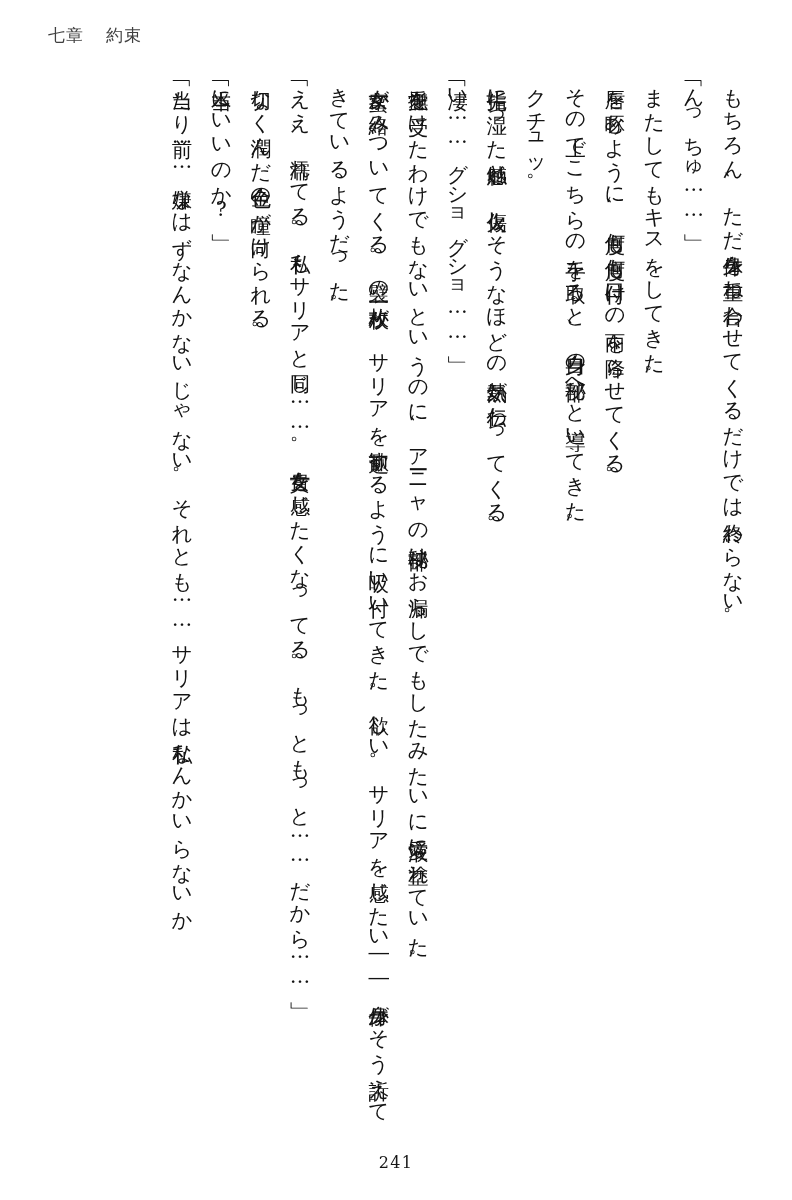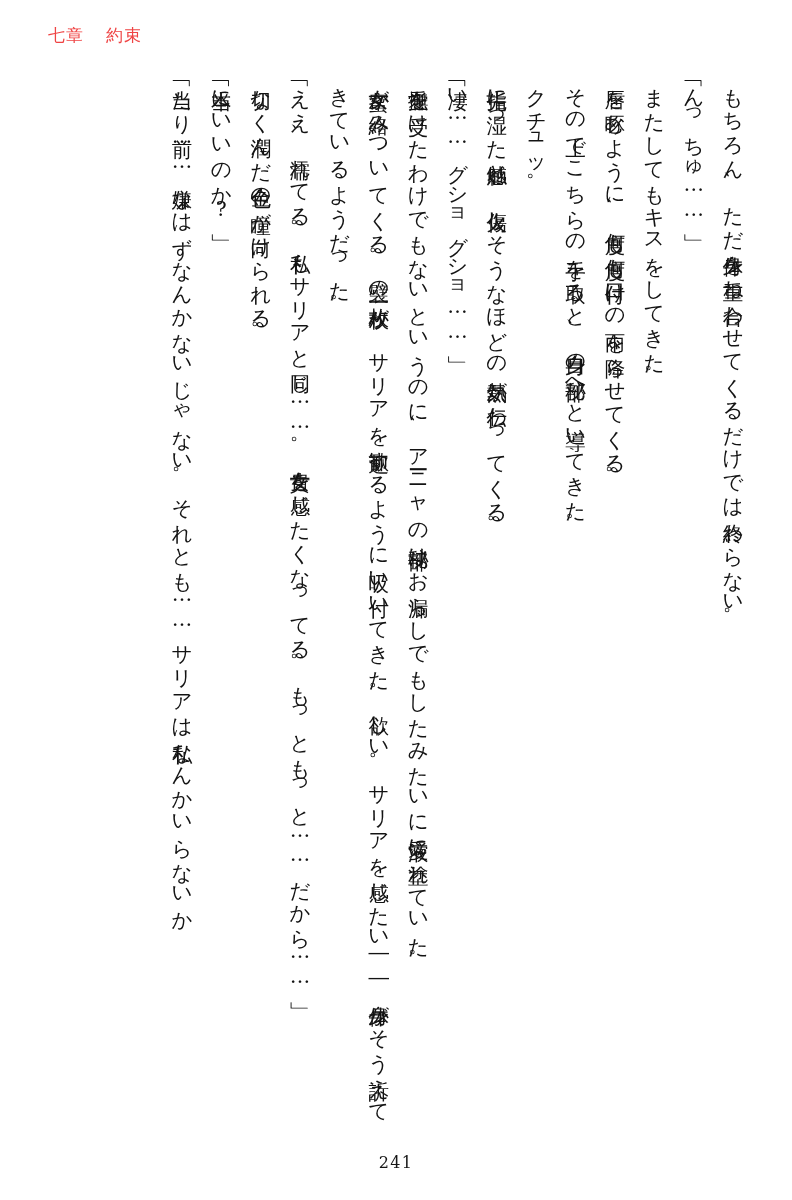--- a/index.html
+++ b/index.html
@@ -23,21 +23,21 @@
     height: 1200px;
   }
 
   
   .header {
     position: absolute;
     top: 24px;
     left: 48px;
     font-size: 17px;
     letter-spacing: 0.06em;
-    color: #ef4444;
+    color: #404040;
     white-space: nowrap;
   }
   .header .chapter-num {
     margin-right: 22px;
   }
 
   
   .body-area {
     position: absolute;
     top: 74px;

